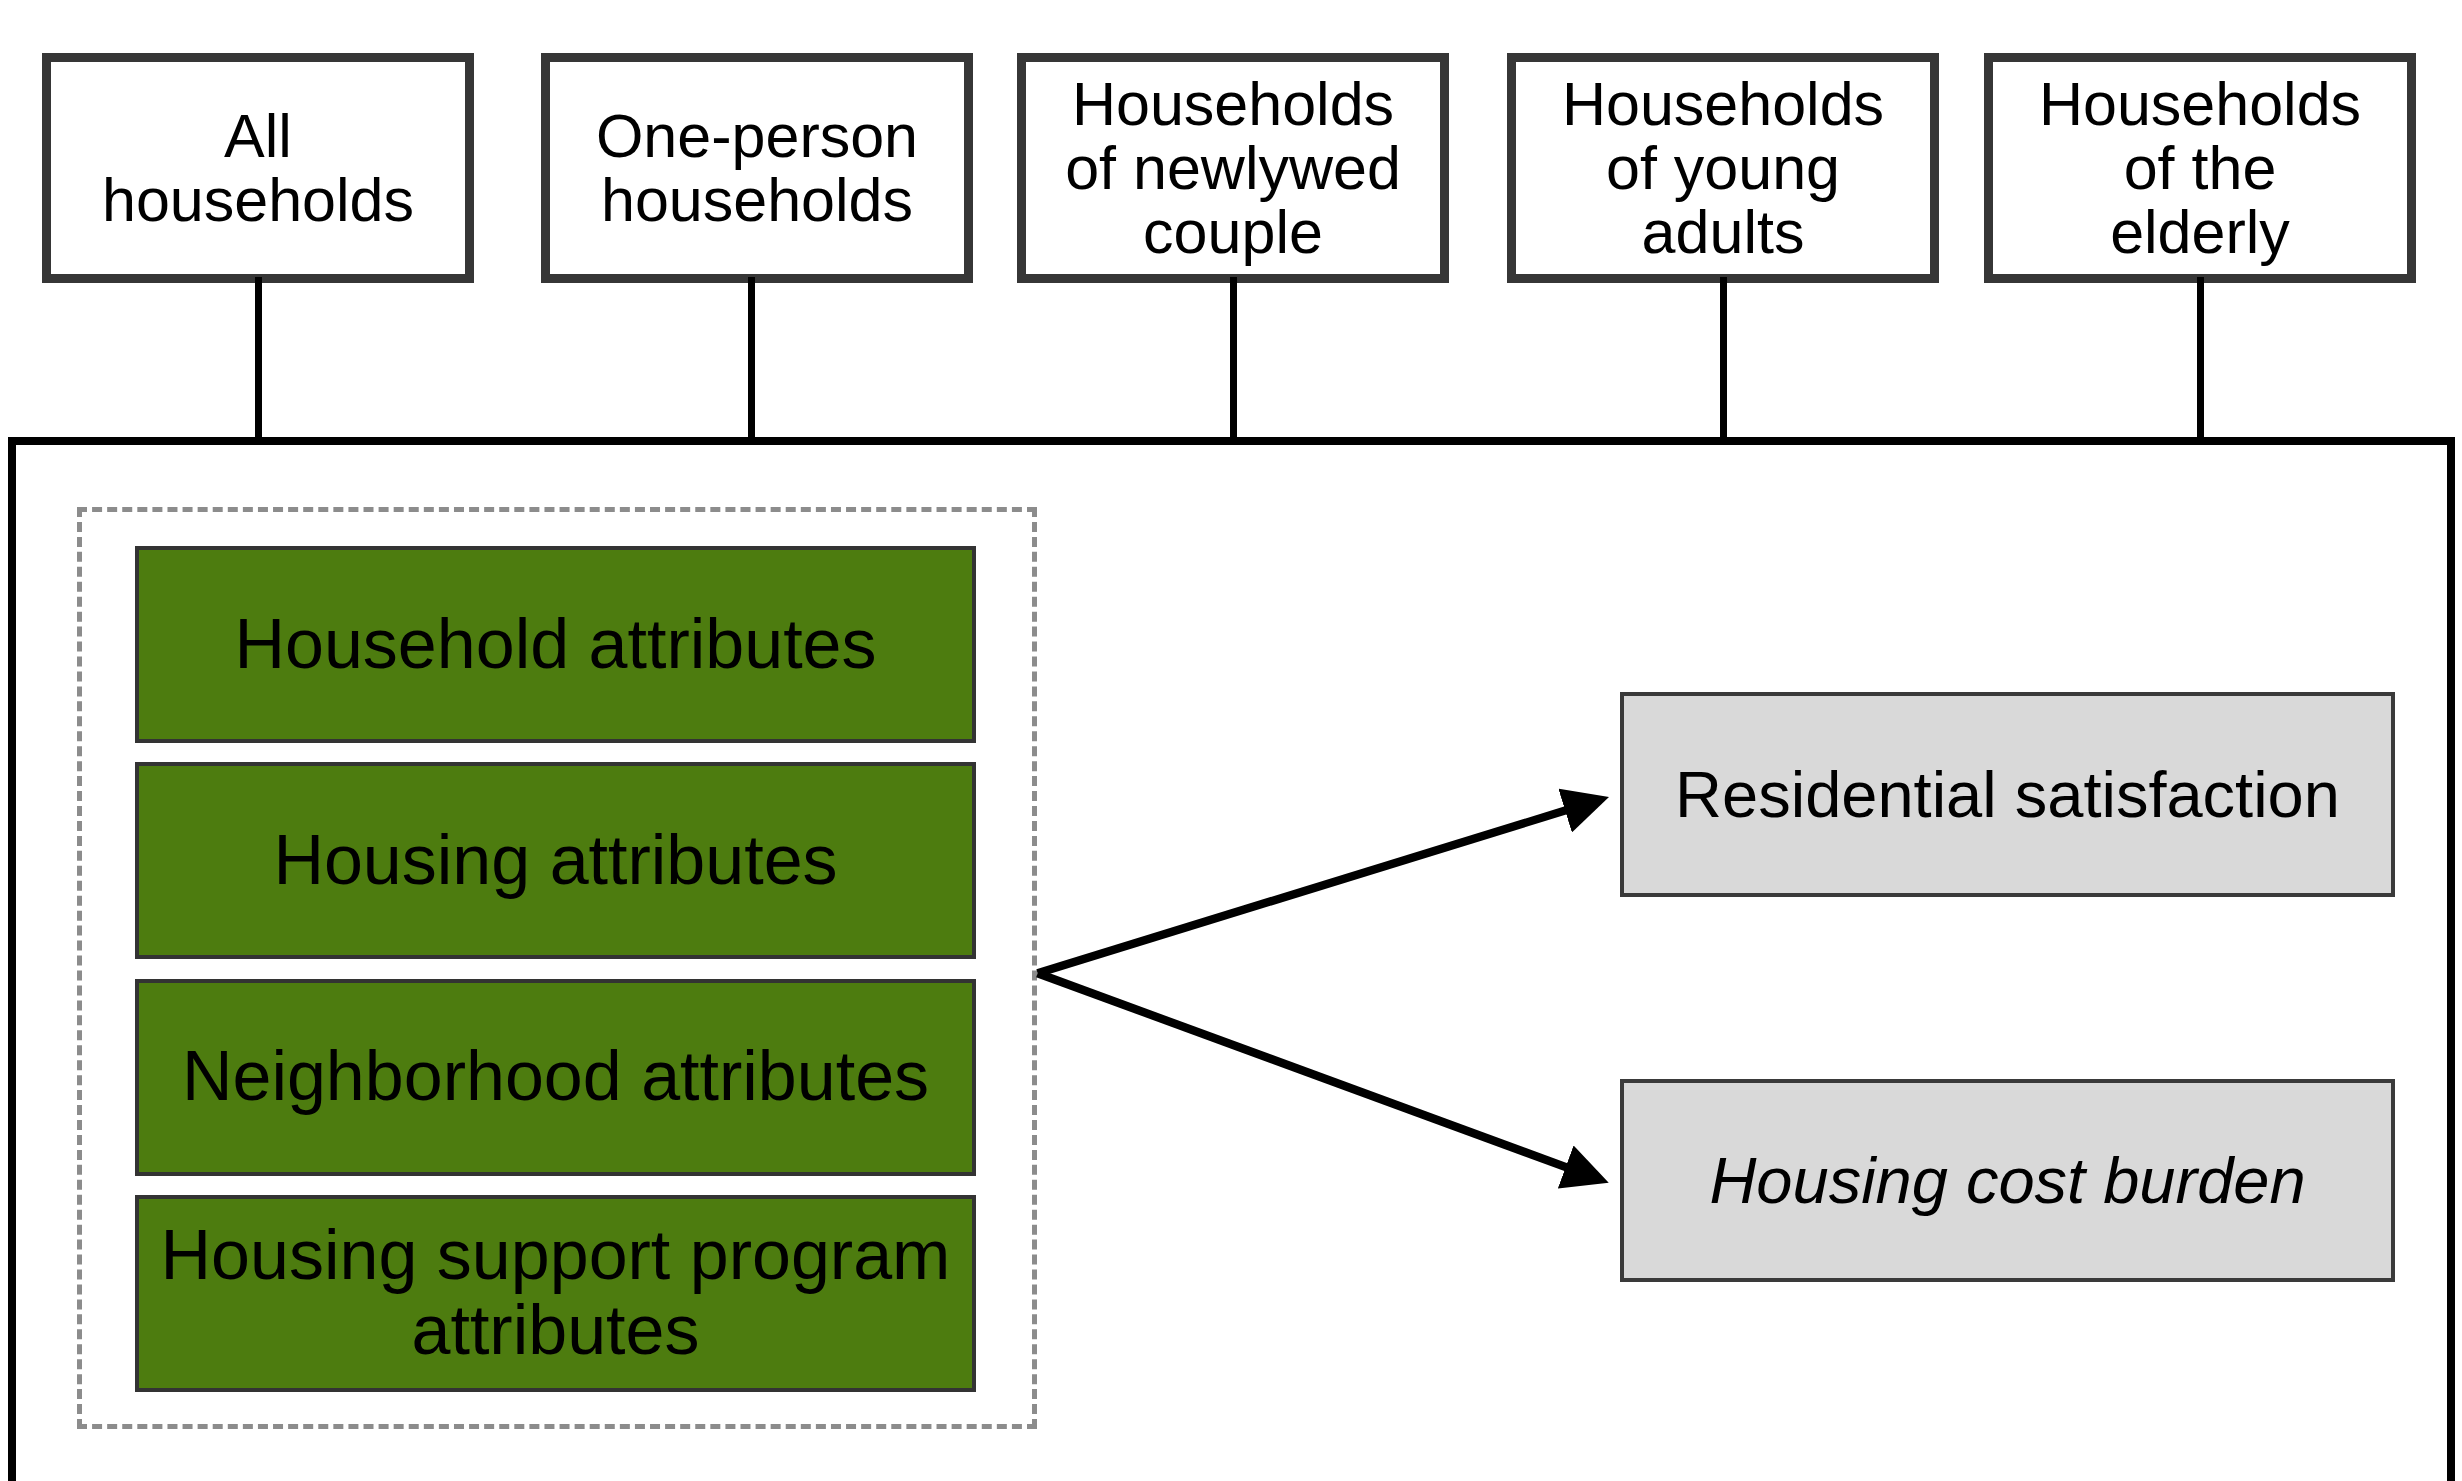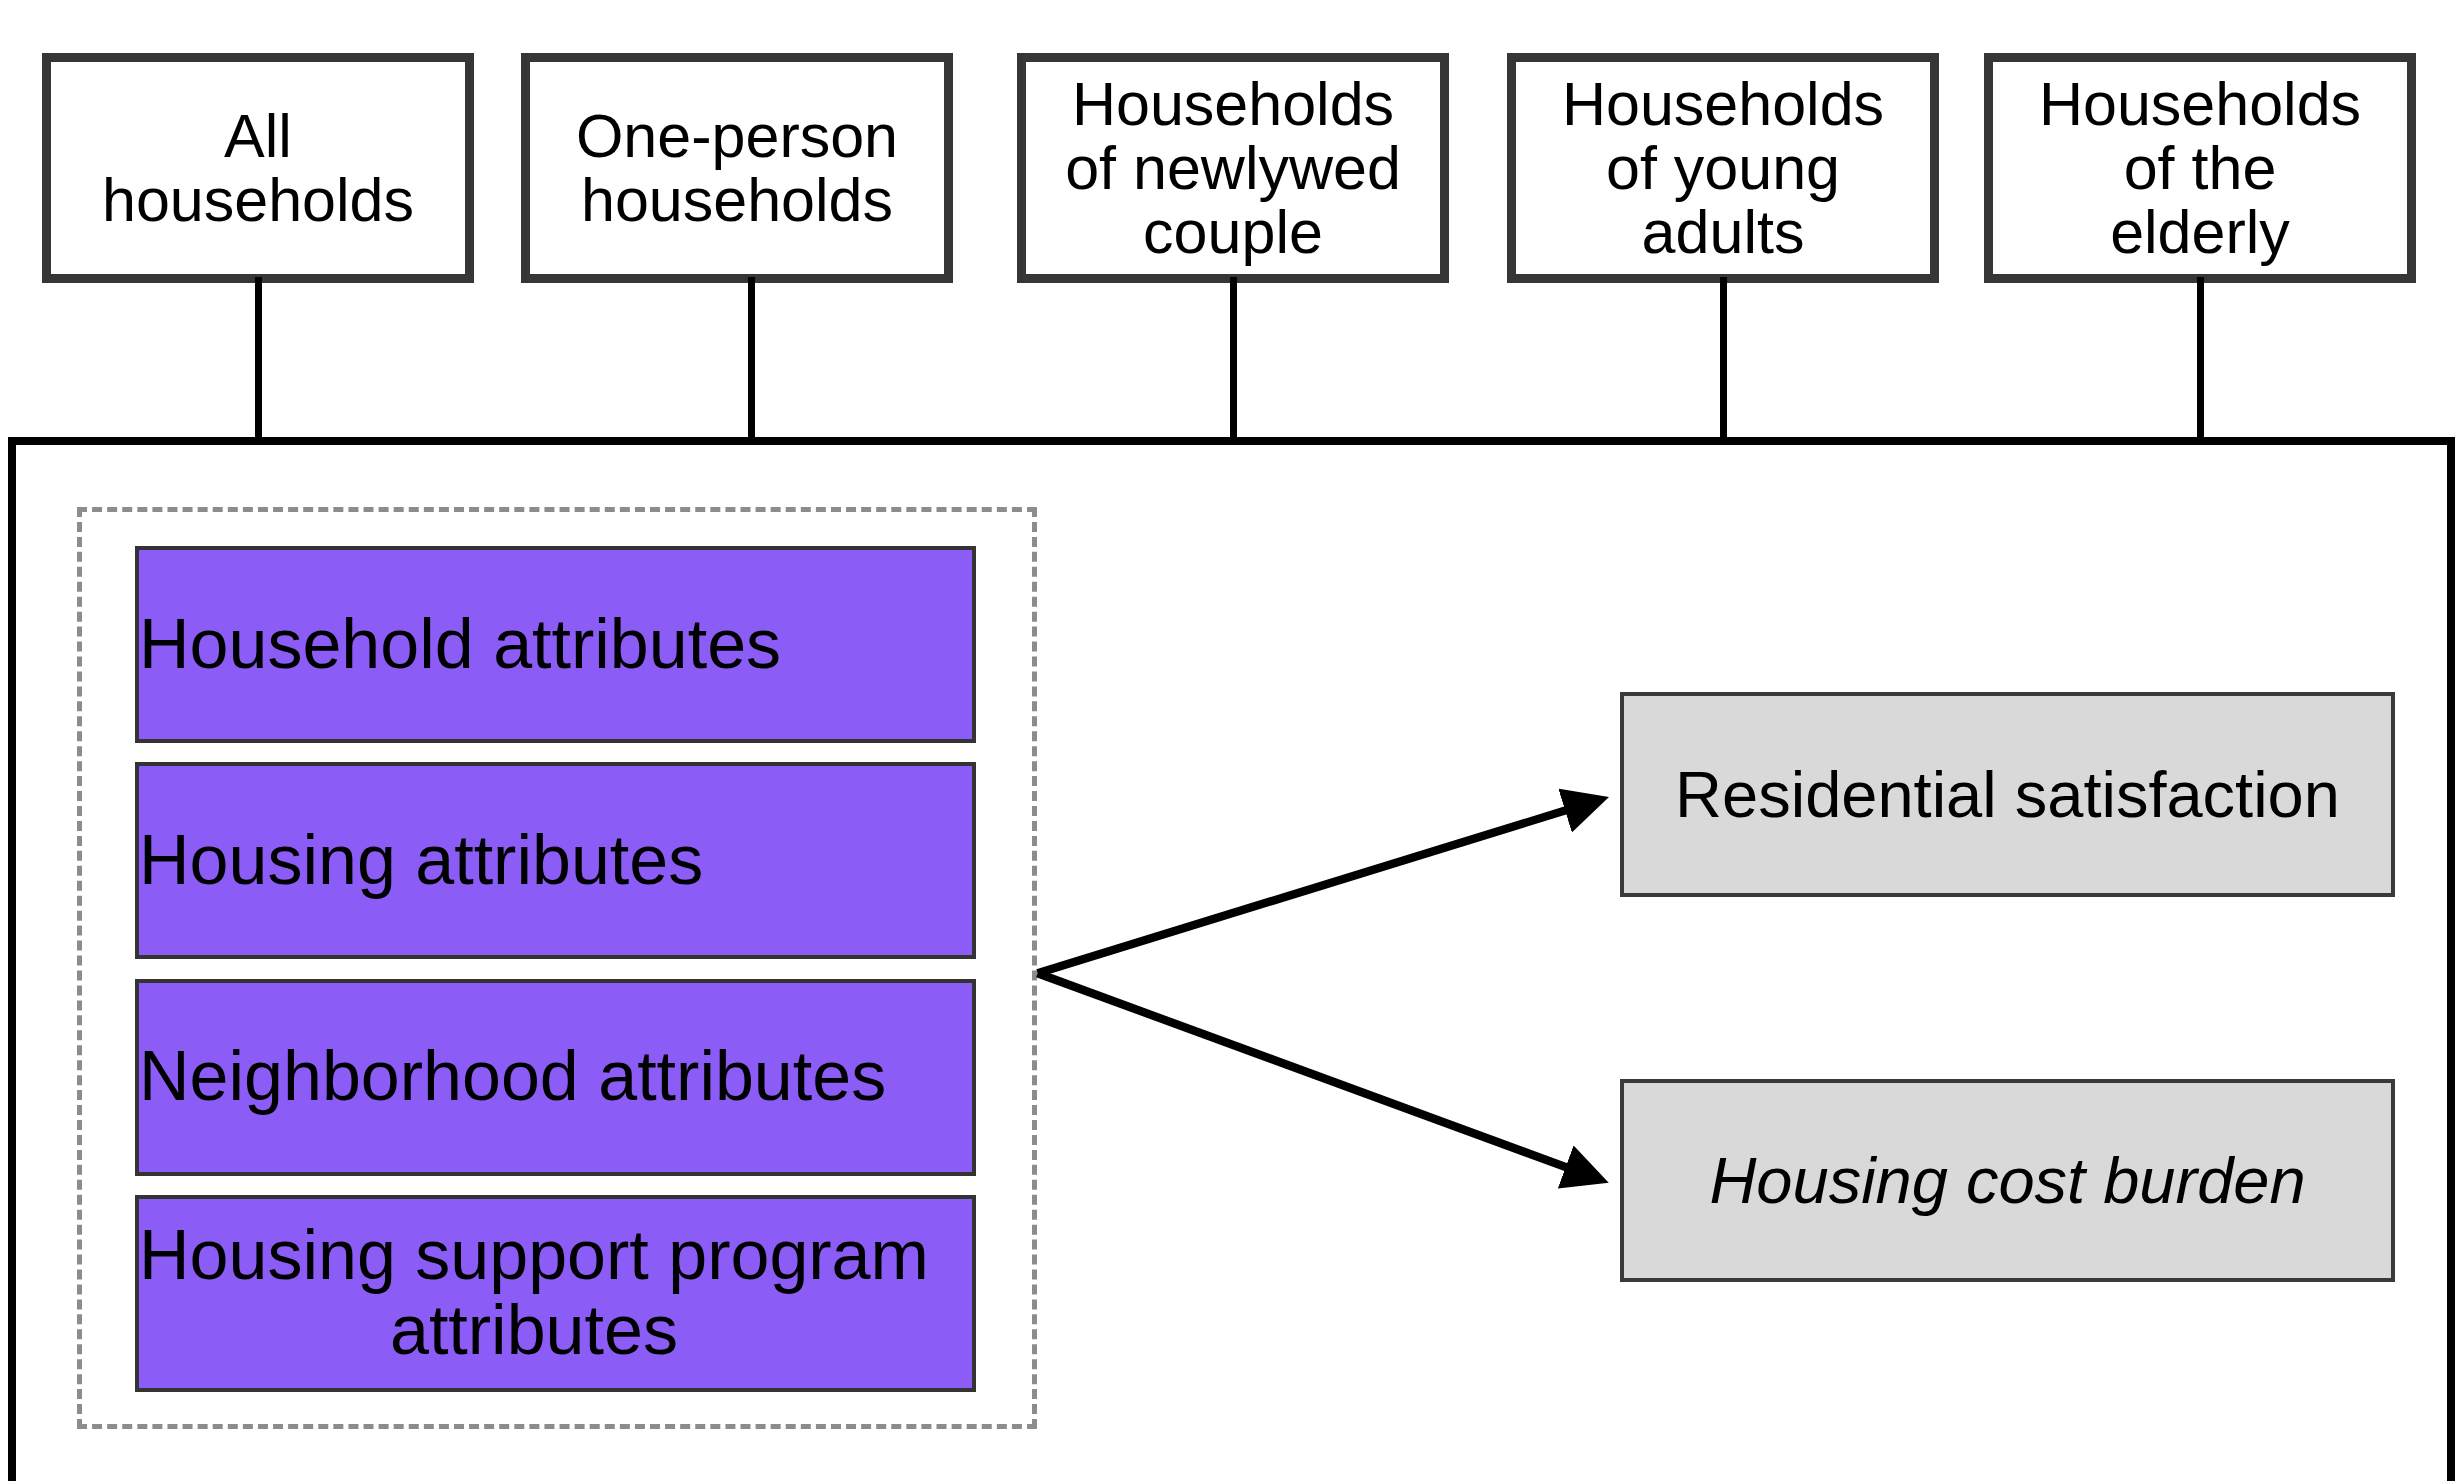--- a/index.html
+++ b/index.html
@@ -27,21 +27,21 @@
     top:13px;height:230px;width:432px;
     box-sizing:border-box;
     border:9px solid var(--box-border);
     background:#ffffff;
     display:flex;align-items:center;justify-content:center;
     text-align:center;
     font-size:61px;line-height:1.05;
     white-space:pre-line;
   }
   .top-box.b1{left:42px;}
-  .top-box.b2{left:521px;}
+  .top-box.b2{left:541px;}
   .top-box.b3{left:1017px;}
   .top-box.b4{left:1507px;}
   .top-box.b5{left:1984px;}
   
   .stem{
     position:absolute;top:237px;height:168px;width:6.8px;
     background:var(--frame-border);
   }
   .stem.s1{left:255px;}
   .stem.s2{left:748px;}
@@ -62,22 +62,22 @@
     left:77px;top:467px;width:960px;height:922px;
     box-sizing:border-box;
     border:5.3px dashed var(--dashed-border);
     display:flex;flex-direction:column;justify-content:space-between;
     padding:34px 56px 32px 53px;
   }
   .predictor-box{
     box-sizing:border-box;
     height:197px;
     border:4.6px solid #333333;
-    background:#8b5cf6;
-    display:flex;align-items:center;justify-content:flex-start;
+    background:#4d7c0f;
+    display:flex;align-items:center;justify-content:center;
     text-align:center;
     font-size:70px;line-height:1.08;
     white-space:pre-line;
   }
   
   .outcome-box{
     position:absolute;
     left:1620px;width:775px;
     box-sizing:border-box;
     border:4.6px solid #3a3a3a;

